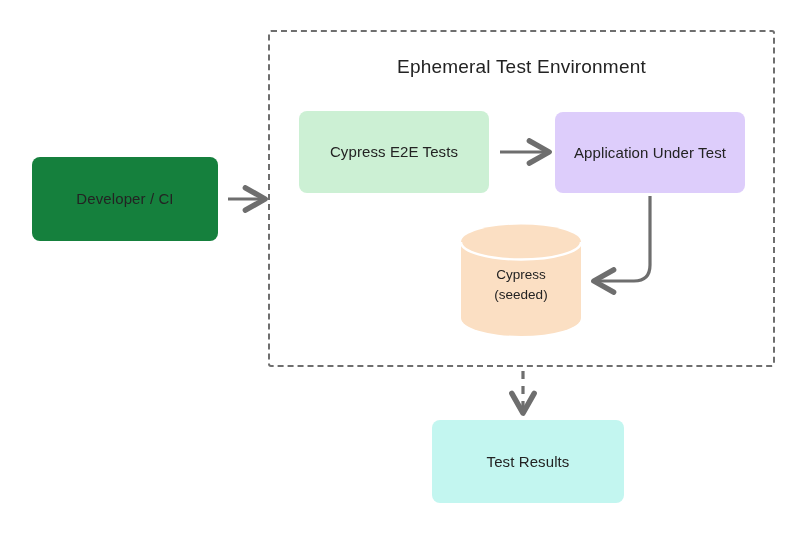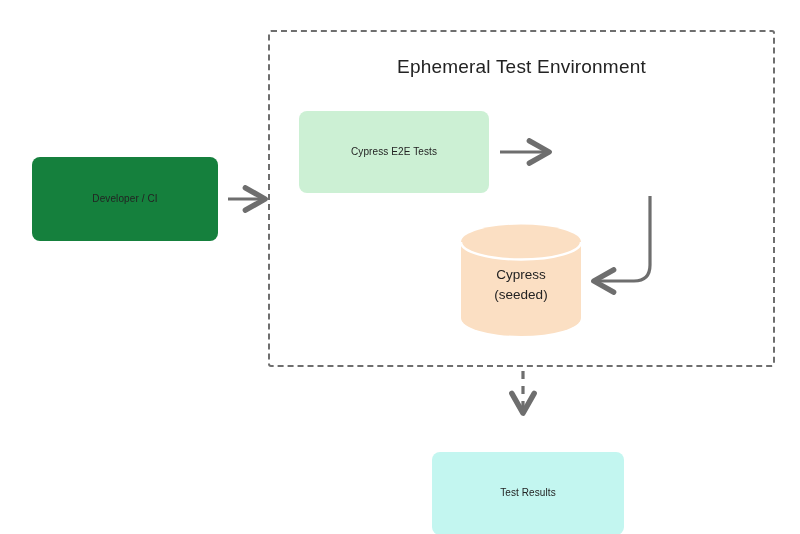--- a/index.html
+++ b/index.html
@@ -31,21 +31,21 @@
     overflow: visible;
   }
   .node {
     position: absolute;
     box-sizing: border-box;
     display: flex;
     align-items: center;
     justify-content: center;
     text-align: center;
     border-radius: 8px;
-    font-size: 10px;
+    font-size: 15px;
     line-height: 1.45;
     letter-spacing: 0.1px;
     color: #232323;
     white-space: pre-line;
   }
   
   #node-developer {
     left: 32px; top: 157px; width: 186px; height: 84px;
     background: #15803d;
   }
@@ -53,21 +53,20 @@
     left: 299px; top: 111px; width: 190px; height: 82px;
     background: #ccf0d4;
   }
   #node-aut {
     left: 555px; top: 112px; width: 190px; height: 81px;
     background: #ddcdfb;
   }
   #node-results {
     left: 432px; top: 420px; width: 192px; height: 83px;
     background: #c3f6f0;
-    margin-top: 32px;
   }
   
   #boundary {
     position: absolute;
     left: 268px; top: 30px;
     width: 507px; height: 337px;
     box-sizing: border-box;
     border: 2.5px dashed #6e6e6e;
     border-radius: 3px;
     background: transparent;
@@ -130,20 +129,21 @@
 
     <g>
       <line x1="523" y1="371" x2="523" y2="410" stroke="#6e6e6e" stroke-width="3.2" stroke-linecap="butt" stroke-dasharray="8 7" marker-end="url(#arrow-dashed)"></line>
     </g>
   </svg>
 
   <div class="node" id="node-developer">Developer / CI</div>
 
   <div class="node" id="node-cypress">Cypress E2E Tests</div>
 
+  <div class="node" id="node-aut">Application Under Test</div>
 
   <div id="node-database">
     <svg width="122" height="112" viewBox="0 0 122 112" xmlns="http://www.w3.org/2000/svg">
       <path d="M1,18 L1,94 A60,18 0 0,0 121,94 L121,18 Z" fill="#fbdfc3"></path>
       <ellipse cx="61" cy="18" rx="60" ry="17.5" fill="#fbdfc3"></ellipse>
       <path d="M1,18 A60,17.5 0 0,0 121,18" fill="none" stroke="#ffffff" stroke-width="2.4"></path>
     </svg>
   </div>
   <div id="db-label">Cypress
 (seeded)</div>

